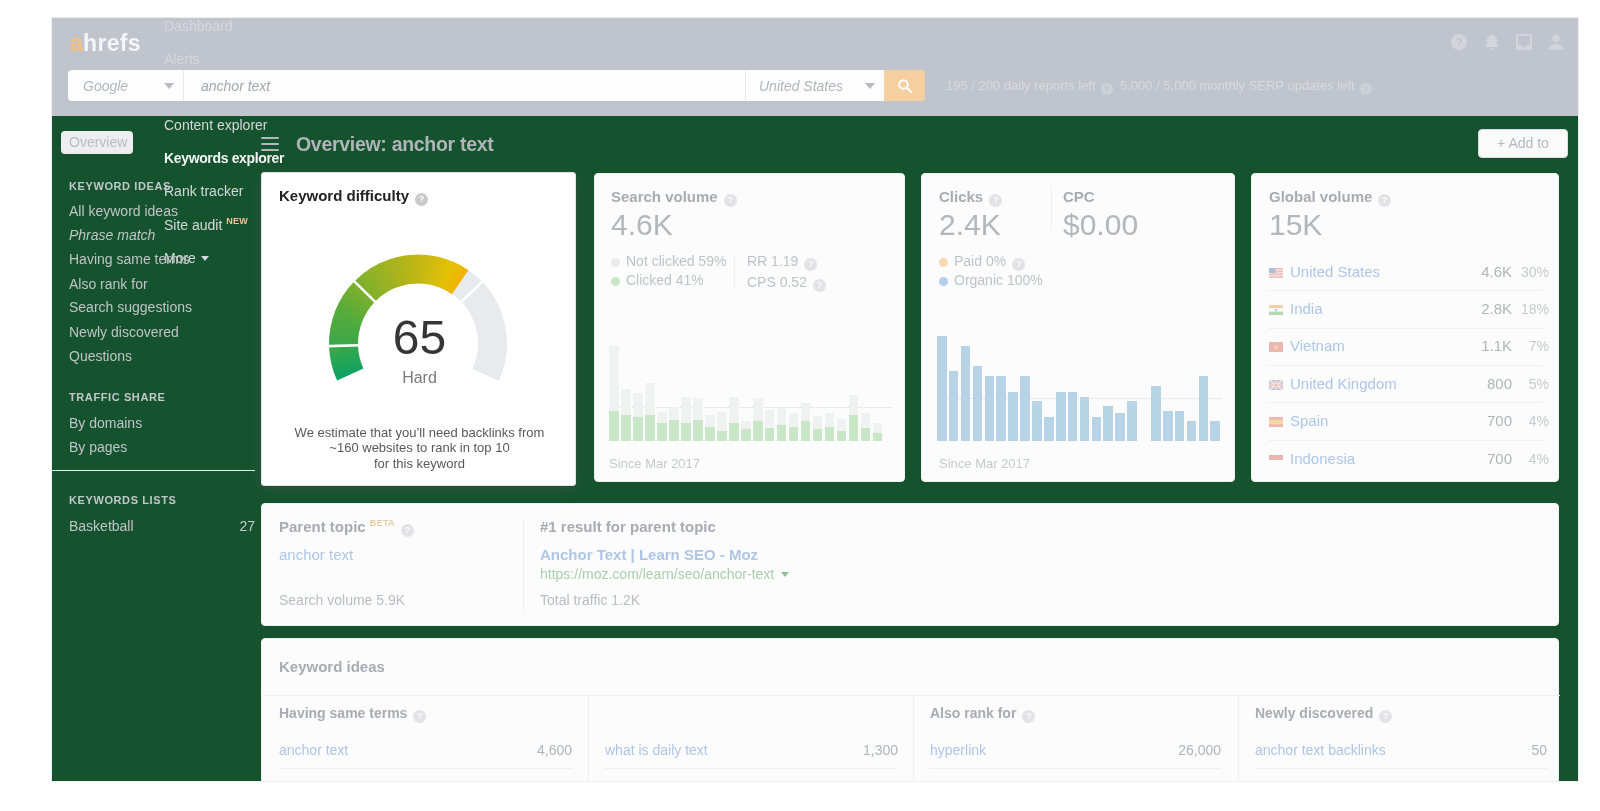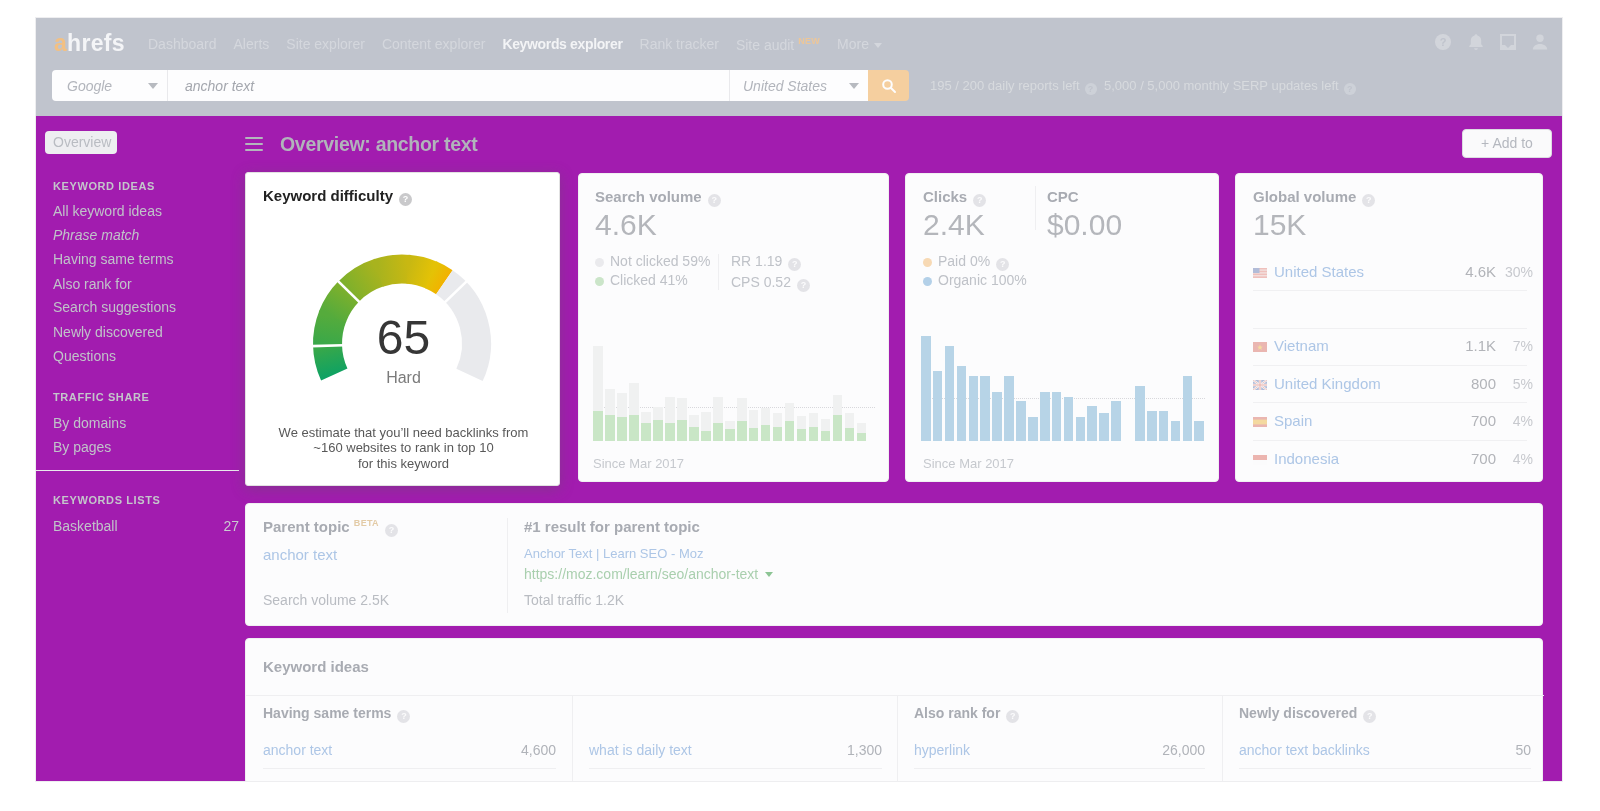--- a/index.html
+++ b/index.html
@@ -1,23 +1,23 @@
 <!DOCTYPE html>
 <html><head>
 <meta charset="utf-8">
 <style>
 * { margin:0; padding:0; box-sizing:border-box; }
 html,body { width:1600px; height:811px; background:#fff; font-family:"Liberation Sans",sans-serif; overflow:hidden; }
-#app { position:absolute; left:36px; top:18px; width:1526px; height:763px; background:#a21caf; overflow:hidden; box-shadow:0 0 0 1px #eeeef0; }
+#app { position:absolute; left:52px; top:18px; width:1526px; height:763px; background:#14532d; overflow:hidden; box-shadow:0 0 0 1px #eeeef0; }
 .abs { position:absolute; }
 
 #topbar { position:absolute; left:0; top:0; width:1526px; height:98px; background:#c0c4cd; }
 #logo { position:absolute; left:18px; top:12px; font-size:23px; font-weight:bold; color:#f4f5f7; letter-spacing:0.3px; }
 #logo .a { color:#f2c083; }
-.nav { position:absolute; left:112px; top:0; height:52px; display:flex; align-items:center; gap:17px; font-size:14px; color:#d4d7dd; white-space:nowrap; }
+.nav { position:absolute; left:112px; top:0; height:52px; display:flex; gap:17px; font-size:14px; color:#d4d7dd; white-space:nowrap;flex-direction:column; }
 .nav .on { color:#f3f4f6; font-weight:bold; letter-spacing:-0.35px; }
 .nav sup { font-size:9px; color:#edc698; font-weight:bold; letter-spacing:0.3px; }
 .caret { display:inline-block; width:0; height:0; border-left:4px solid transparent; border-right:4px solid transparent; border-top:5px solid #d4d7dd; vertical-align:middle; margin-left:5px; }
 .icr { position:absolute; top:15px; width:18px; height:18px; }
 
 #sbar { position:absolute; left:16px; top:52px; height:31px; width:857px; display:flex; font-size:14px; }
 #sbar .seg { background:#fdfdfe; display:flex; align-items:center;font-style:italic; }
 #selG { width:116px; border-radius:4px 0 0 4px; border-right:1px solid #e9e9ec; padding-left:15px; color:#b2b5bc; position:relative; }
 #inpT { width:561px; padding-left:17px; color:#a4a7ae; }
 #selU { width:139px; border-left:1px solid #e9e9ec; padding-left:13px; color:#b2b5bc; position:relative; }
@@ -318,20 +318,26 @@
     <div class="cbig" style="position:absolute;left:17px;top:34px;">15K</div>
     <div class="grow" style="top:88px;"><svg class="flag" width="14" height="10">
           <rect width="14" height="10" fill="#f2dfde"></rect>
           <rect y="0" width="14" height="1.4" fill="#efc0bc"></rect>
           <rect y="2.8" width="14" height="1.4" fill="#efc0bc"></rect>
           <rect y="5.6" width="14" height="1.4" fill="#efc0bc"></rect>
           <rect y="8.4" width="14" height="1.6" fill="#efc0bc"></rect>
           <rect width="6.5" height="5" fill="#b2bcd8"></rect>
         </svg><span class="nm">United States</span><span class="vl">4.6K</span><span class="pc">30%</span></div>
     <div class="gsep" style="top:116px;"></div>
+    <div class="grow" style="top:125px;"><svg class="flag" width="14" height="10">
+          <rect width="14" height="3.3" fill="#f3cfa4"></rect>
+          <rect y="3.3" width="14" height="3.3" fill="#fbfbfc"></rect>
+          <rect y="6.6" width="14" height="3.4" fill="#b7d7ae"></rect>
+          <circle cx="7" cy="5" r="1.1" fill="#aab7dd"></circle>
+        </svg><span class="nm">India</span><span class="vl">2.8K</span><span class="pc">18%</span></div>
     <div class="gsep" style="top:154px;"></div>
     <div class="grow" style="top:162px;"><svg class="flag" width="14" height="10">
           <rect width="14" height="10" fill="#eab6b1"></rect>
           <path d="M7 2.6l.8 2 2 .1-1.6 1.2.6 2L7 6.7 5.2 7.9l.6-2L4.2 4.7l2-.1z" fill="#f4dc9f"></path>
         </svg><span class="nm">Vietnam</span><span class="vl">1.1K</span><span class="pc">7%</span></div>
     <div class="gsep" style="top:191px;"></div>
     <div class="grow" style="top:200px;"><svg class="flag" width="14" height="10">
           <rect width="14" height="10" fill="#b2bcd8"></rect>
           <path d="M0 0l14 10M14 0L0 10" stroke="#fbfbfc" stroke-width="2"></path>
           <path d="M0 0l14 10M14 0L0 10" stroke="#eab6b1" stroke-width="0.8"></path>
@@ -348,24 +354,24 @@
     <div class="gsep" style="top:266px;"></div>
     <div class="grow" style="top:275px;"><svg class="flag" width="14" height="10">
           <rect width="14" height="10" fill="#fbfbfc"></rect>
           <rect width="14" height="5" fill="#ecb5b0"></rect>
         </svg><span class="nm">Indonesia</span><span class="vl">700</span><span class="pc">4%</span></div>
   </div>
 
   <div class="card" id="ptc" style="left:209px;top:485px;width:1298px;height:123px;">
     <div class="lbl" style="position:absolute;left:17px;top:14px;">Parent topic <sup class="new" style="color:#e3cba6;">BETA</sup><span class="qm2">?</span></div>
     <div class="blul" style="position:absolute;left:17px;top:42px;font-size:15px;">anchor text</div>
-    <div class="gry" style="position:absolute;left:17px;top:88px;">Search volume 2.5K</div>
+    <div class="gry" style="position:absolute;left:17px;top:88px;">Search volume 5.9K</div>
     <div class="vline" style="left:261px;top:14px;height:95px;"></div>
     <div class="lbl" style="position:absolute;left:278px;top:14px;">#1 result for parent topic</div>
-    <div class="blul" style="position:absolute;left:278px;top:42px;font-size:13px;">Anchor Text | Learn SEO - Moz</div>
+    <div class="blul" style="position:absolute;left:278px;top:42px;font-size:15px;font-weight:bold;">Anchor Text | Learn SEO - Moz</div>
     <div style="position:absolute;left:278px;top:62px;font-size:14px;color:#a9cfae;">https://moz.com/learn/seo/anchor-text <span style="display:inline-block;width:0;height:0;border-left:4px solid transparent;border-right:4px solid transparent;border-top:5px solid #8cc494;vertical-align:2px;margin-left:3px;"></span></div>
     <div class="gry" style="position:absolute;left:278px;top:88px;">Total traffic 1.2K</div>
   </div>
 
   <div class="card" id="kic" style="left:209px;top:620px;width:1298px;height:146px;">
     <div class="lbl" style="position:absolute;left:17px;top:19px;font-size:15px;font-weight:bold;color:#a8abb2;">Keyword ideas</div>
     <div class="kline" style="left:0;top:56px;width:1298px;"></div>
     <div class="vline" style="left:326px;top:56px;height:87px;"></div>
     <div class="vline" style="left:651px;top:56px;height:87px;"></div>
     <div class="vline" style="left:976px;top:56px;height:87px;"></div>

